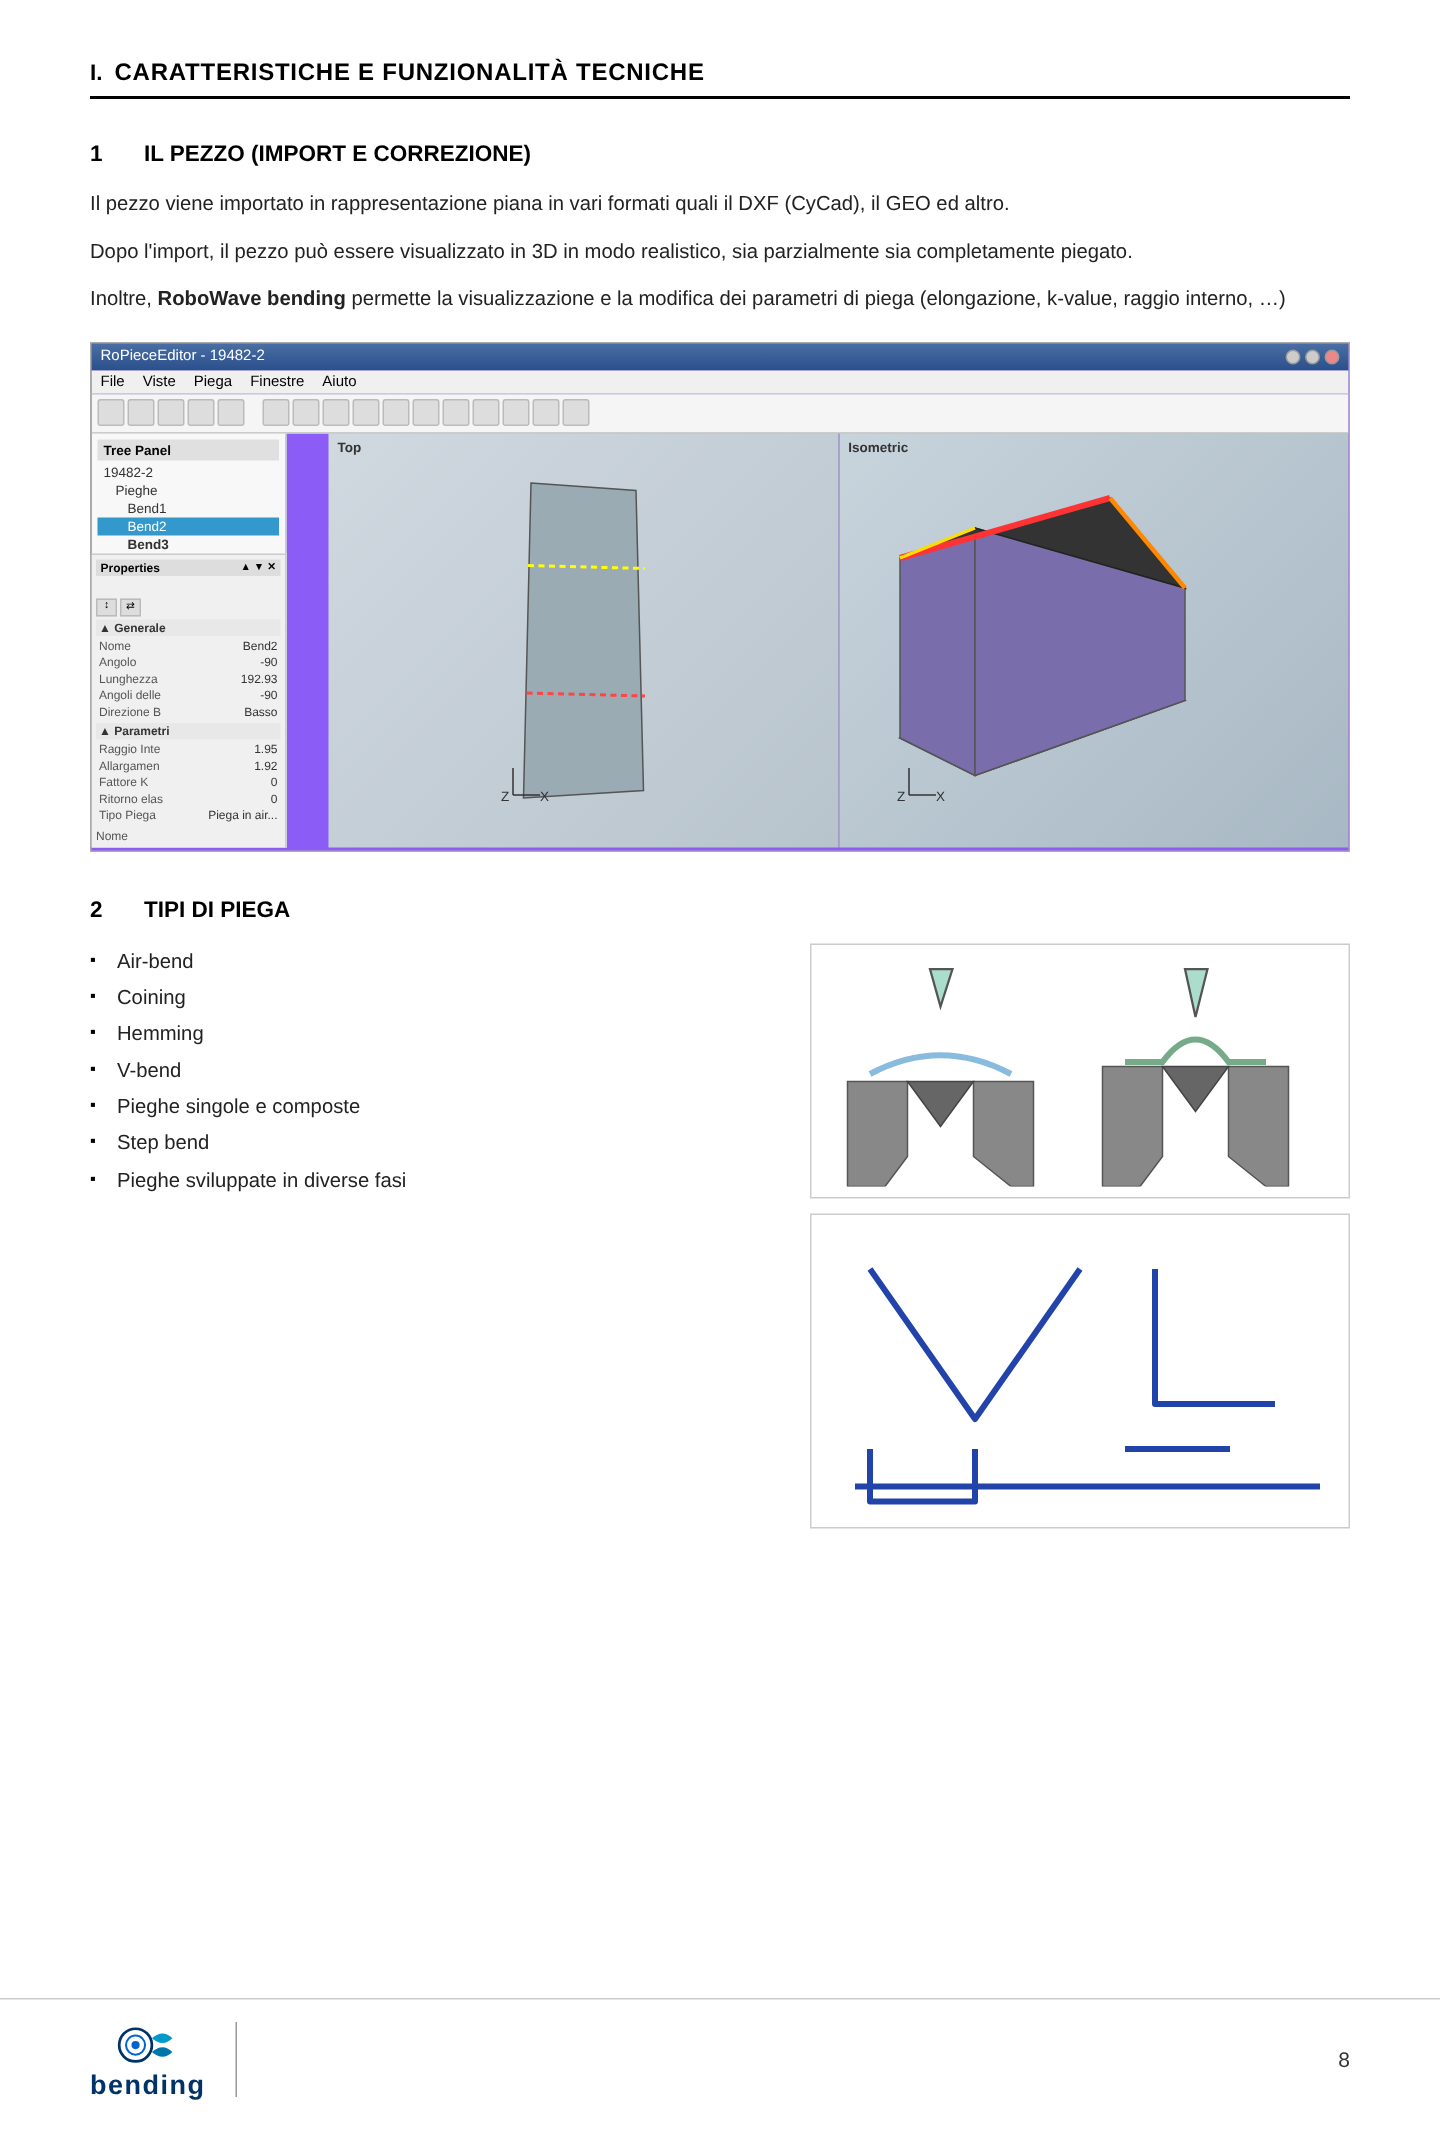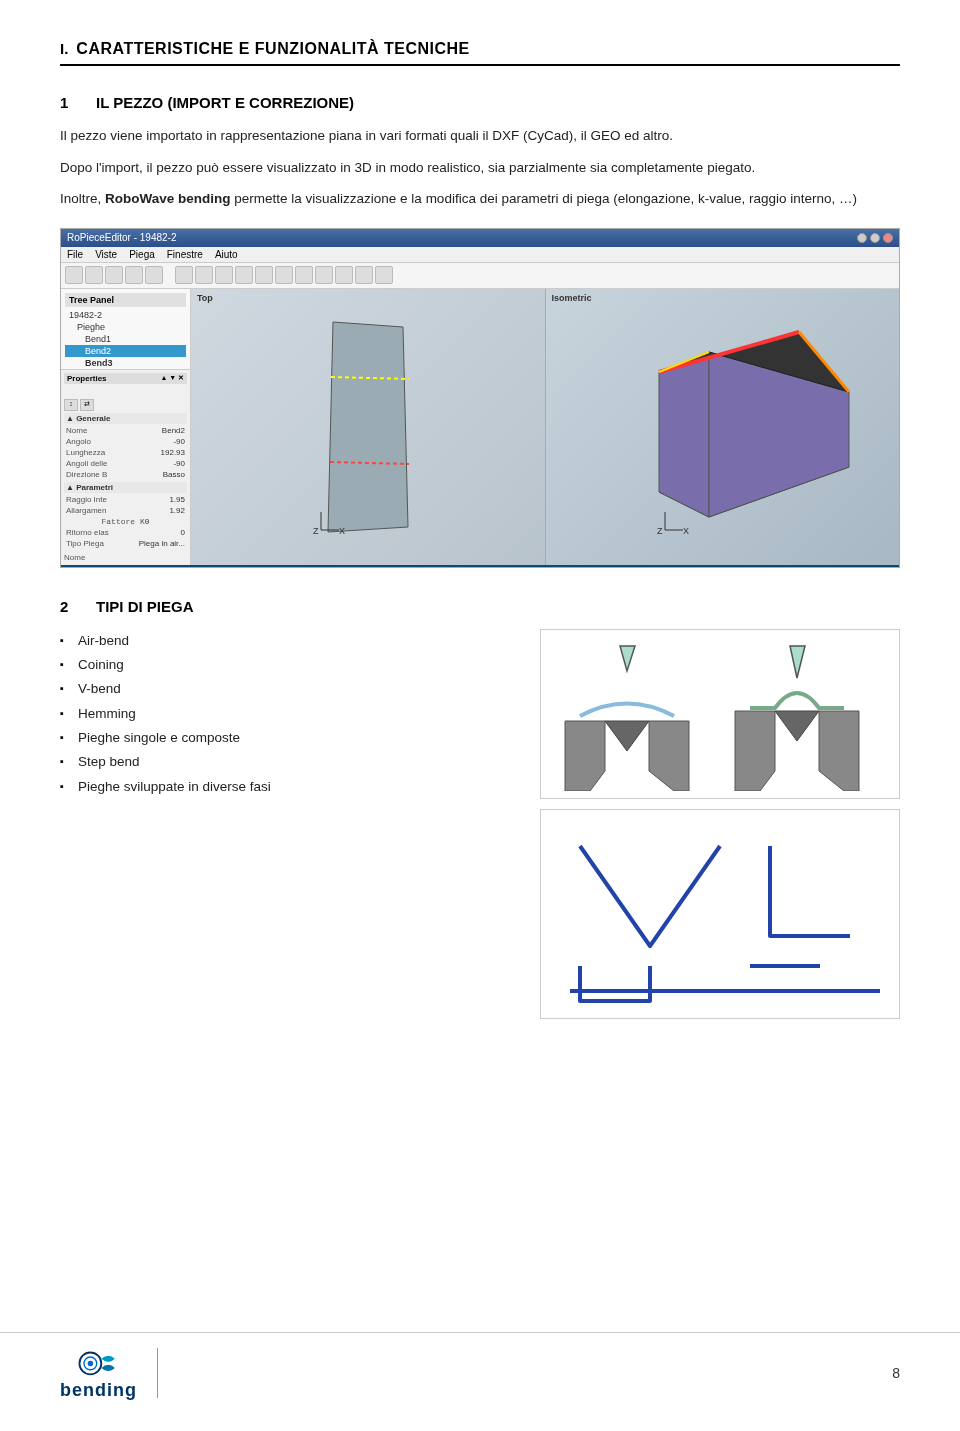--- a/index.html
+++ b/index.html
@@ -55,21 +55,21 @@
       line-height: 1.6;
       margin-bottom: 10px;
       color: #222;
     }
     .body-text b, .body-text strong {
       font-weight: bold;
     }
 
     .screenshot-box {
       border: 1px solid #aaa;
-      background: #0c4a6e;
+      background: #8b5cf6;
       width: 100%;
       height: 340px;
       margin: 18px 0 30px 0;
       overflow: hidden;
       position: relative;
     }
 
     
     .sw-titlebar {
       background: linear-gradient(to bottom, #4a6fa5, #2a4f8a);
@@ -113,37 +113,38 @@
     .sw-toolbar-btn {
       width: 18px; height: 18px;
       background: #ddd;
       border: 1px solid #bbb;
       border-radius: 2px;
       display: inline-block;
     }
     .sw-main {
       display: flex;
       height: calc(100% - 60px);
+      gap: 28px;
     }
     .sw-viewport-left {
       flex: 1;
       background: linear-gradient(135deg, #d0d8e0 0%, #b8c4cc 100%);
       position: relative;
       border-right: 1px solid #aaa;
       display: flex;
       align-items: center;
       justify-content: center;
     }
     .sw-viewport-right {
       flex: 1;
       background: linear-gradient(135deg, #c8d4dc 0%, #a8b8c4 100%);
       position: relative;
       display: flex;
       align-items: center;
-      justify-content: flex-end;
+      justify-content: flex-start;
     }
     .sw-viewport-label {
       position: absolute;
       top: 4px;
       left: 6px;
       font-size: 9px;
       color: #333;
       font-weight: bold;
     }
 
@@ -400,21 +401,21 @@
       </div>
       <div style="font-weight:bold; font-size:8px; color:#333; margin-top:2px; margin-bottom:1px; background:#e8e8e8; padding:1px 2px;">▲ Parametri</div>
       <div style="display:flex; justify-content:space-between; padding:1px 2px;">
         <span style="color:#555;">Raggio Inte</span>
           <span style="color:#333;">1.95</span>
       </div>
       <div style="display:flex; justify-content:space-between; padding:1px 2px;align-items:center;">
         <span style="color:#555;">Allargamen</span>
           <span style="color:#333;">1.92</span>
       </div>
-      <div style="display:flex; justify-content:center; padding:1px 2px;font-family:Liberation Mono, monospace;">
+      <div style="display:flex; justify-content:space-between; padding:1px 2px;">
         <span style="color:#555;">Fattore K</span>
           <span style="color:#333;">0</span>
       </div>
       <div style="display:flex; justify-content:space-between; padding:1px 2px;">
         <span style="color:#555;">Ritorno elas</span>
           <span style="color:#333;">0</span>
       </div>
       <div style="display:flex; justify-content:space-between; padding:1px 2px;">
         <span style="color:#555;">Tipo Piega</span>
           <span style="color:#333;">Piega in air...</span>
@@ -428,22 +429,22 @@
   <span class="subsection-number">2</span>
   <span class="subsection-title">TIPI DI PIEGA</span>
 </div>
 
 <div class="section2-layout">
 
   <div class="section2-left">
     <ul class="bullet-list">
       <li>Air-bend</li>
       <li>Coining</li>
+      <li>Hemming</li>
       <li>V-bend</li>
-      <li>Hemming</li>
       <li>Pieghe singole e composte</li>
       <li>Step bend</li>
       <li>Pieghe sviluppate in diverse fasi</li>
     </ul>
   </div>
 
   <div class="section2-right">
 
     <div class="img-box-top">
       <svg width="340" height="155" viewBox="0 0 340 155">

